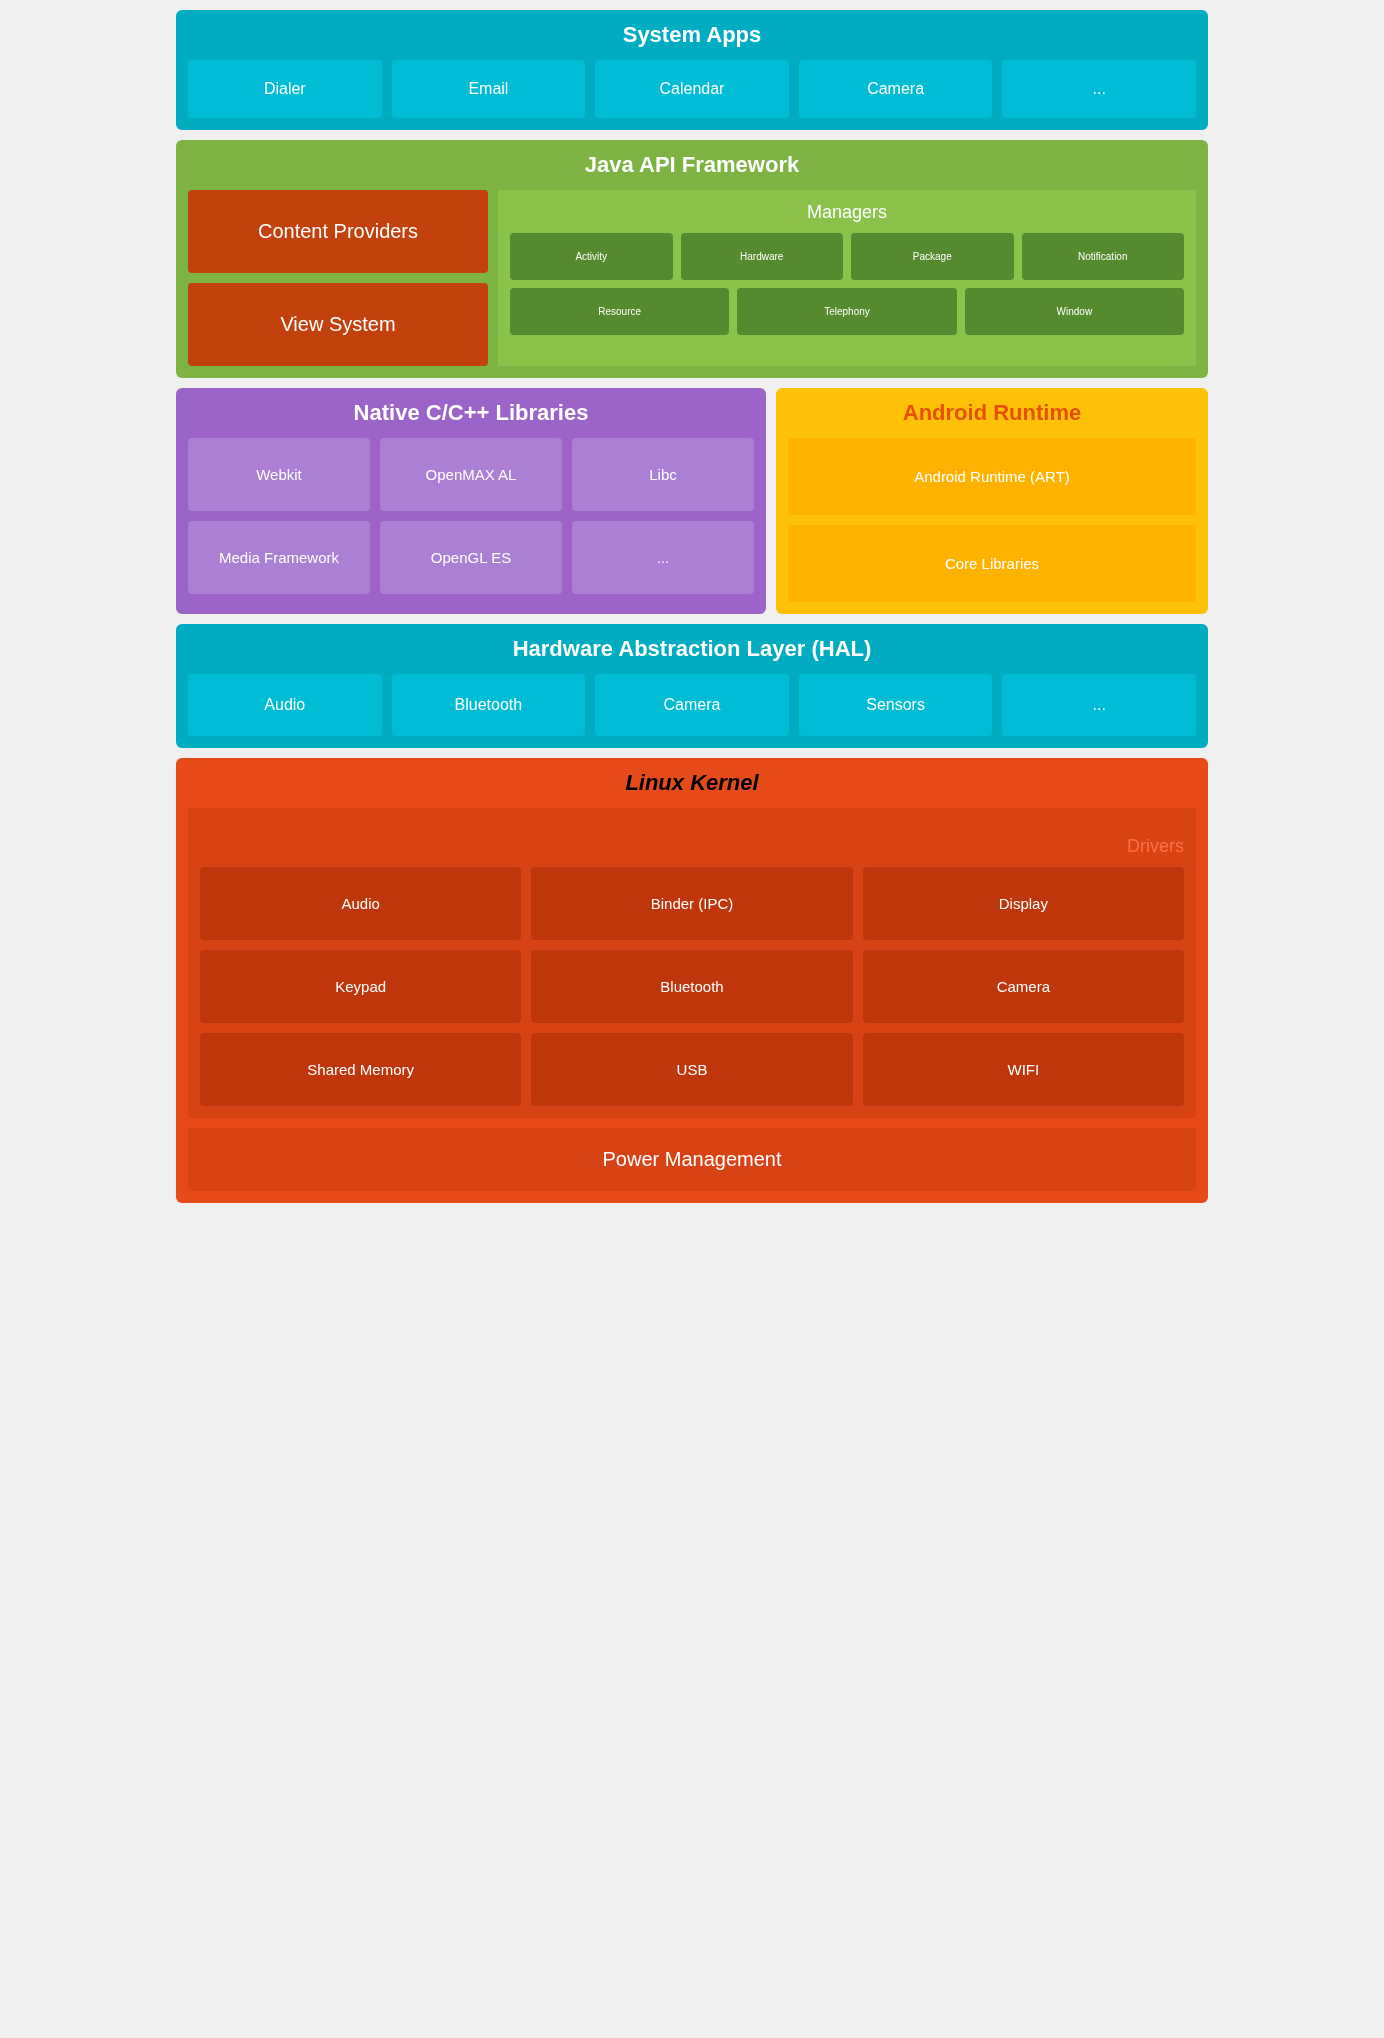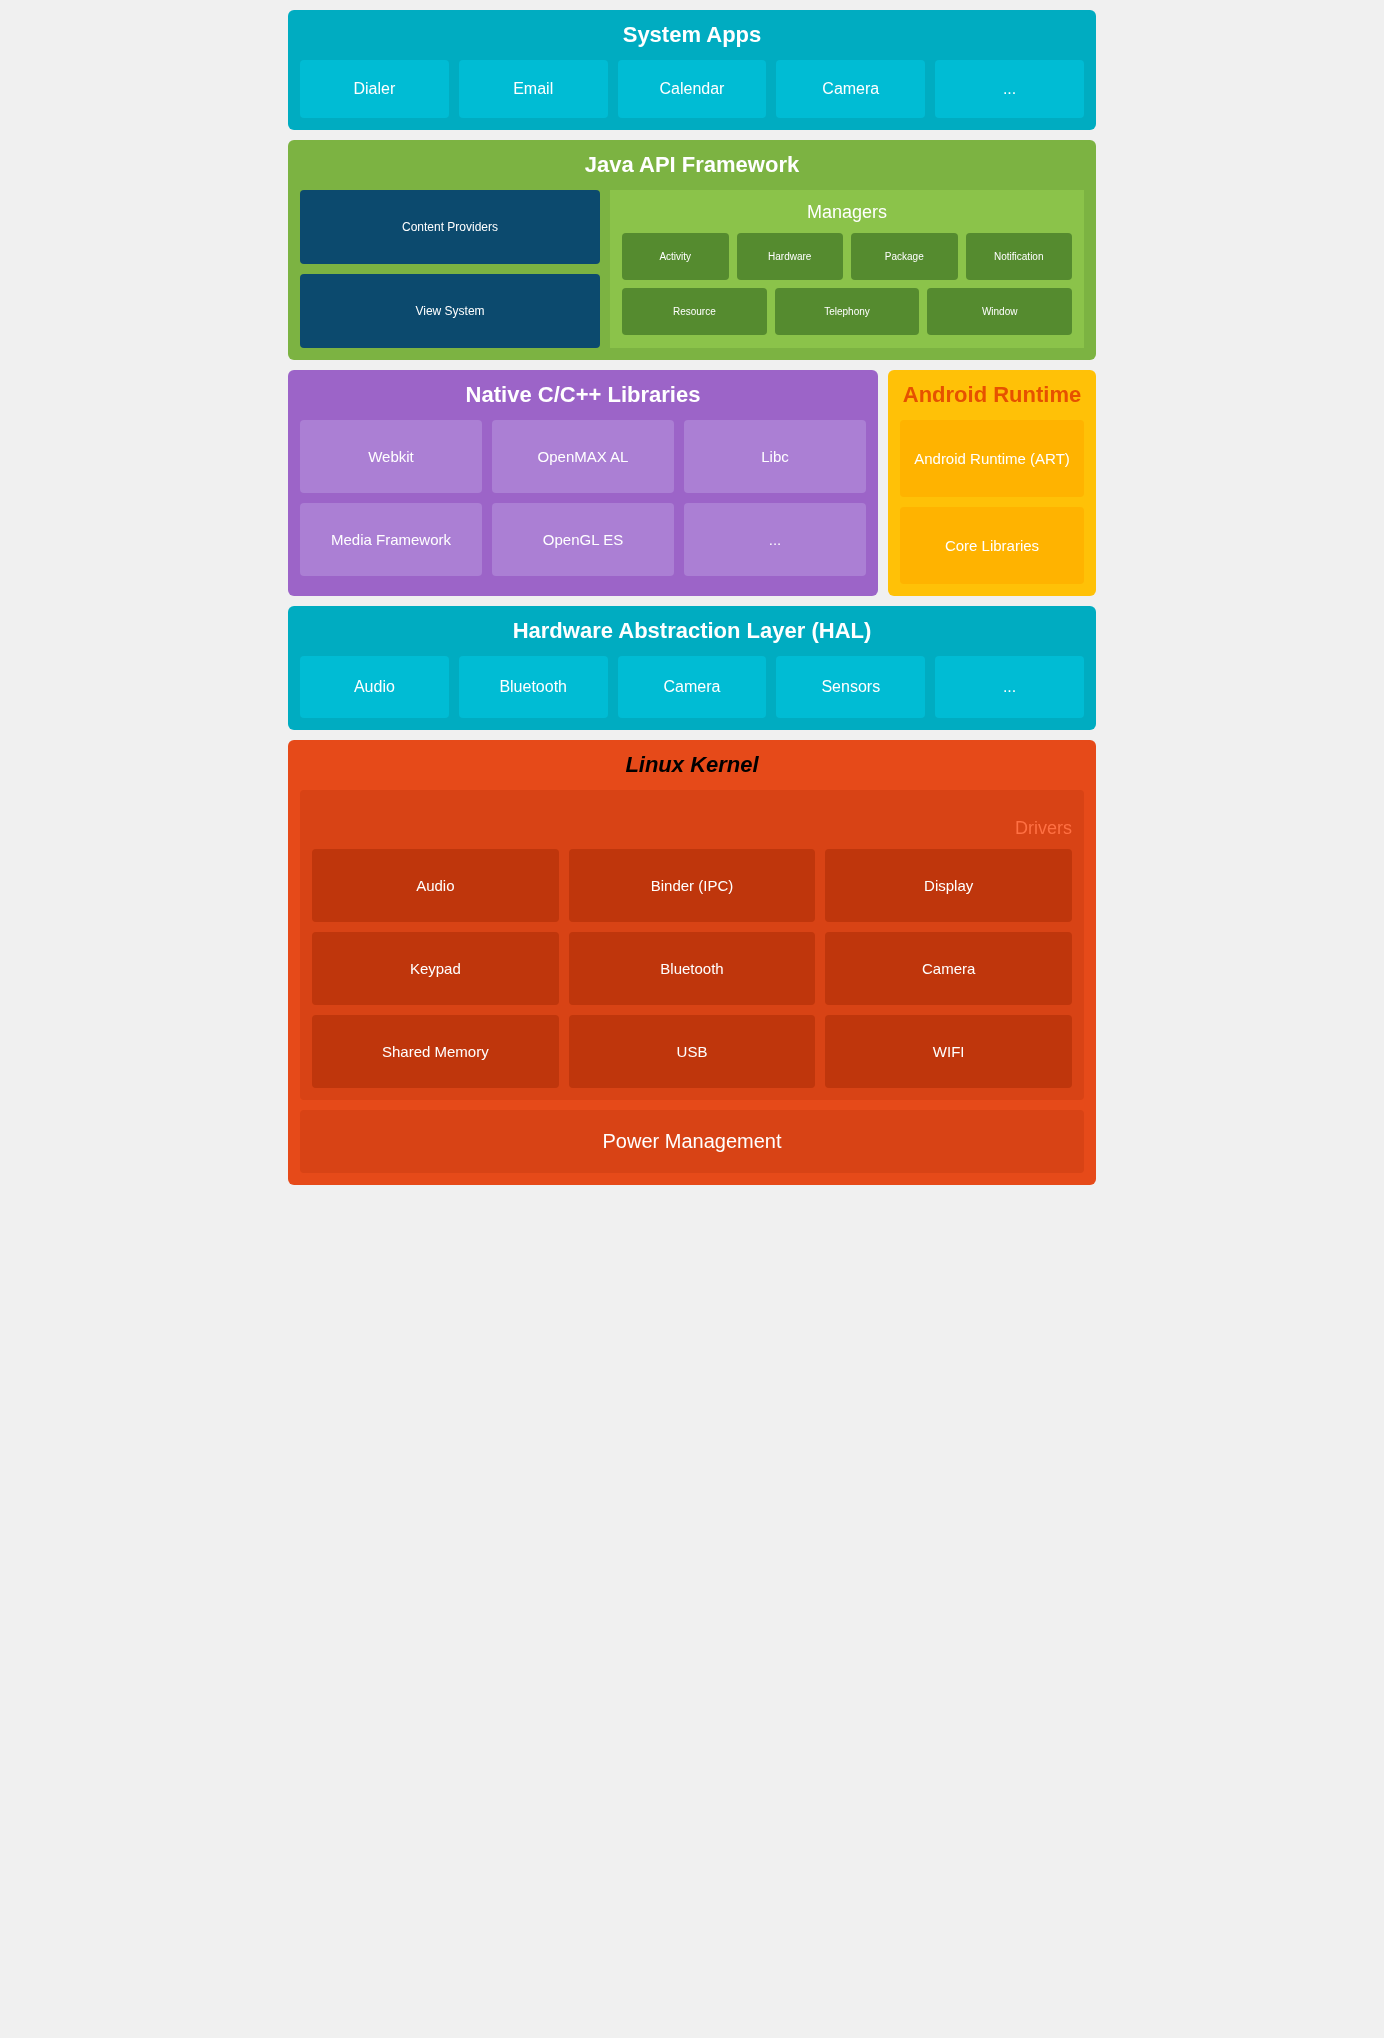--- a/index.html
+++ b/index.html
@@ -5,21 +5,21 @@
     * { box-sizing: border-box; margin: 0; padding: 0; }
     body {
       font-family: 'Segoe UI', Arial, sans-serif;
       background: #f0f0f0;
       display: flex;
       justify-content: center;
       align-items: flex-start;
       padding: 10px;
     }
     .diagram {
-      width: 808px;
+      width: 1032px;
       display: flex;
       flex-direction: column;
       gap: 10px;
     }
 
     
     .section {
       border-radius: 6px;
       padding: 12px;
     }
@@ -63,27 +63,27 @@
       display: flex;
       gap: 10px;
     }
     .java-api-left {
       display: flex;
       flex-direction: column;
       gap: 10px;
       flex: 0 0 300px;
     }
     .java-api-left .item {
-      background: #0c4a6e;
-      border-radius: 4px;
-      display: flex;
-      align-items: center;
-      justify-content: center;
-      color: white;
-      font-size: 12px;
+      background: #c2410c;
+      border-radius: 4px;
+      display: flex;
+      align-items: center;
+      justify-content: center;
+      color: white;
+      font-size: 20px;
       padding: 30px 10px;
       flex: 1;
     }
     .java-api-right {
       flex: 1;
       background: #8BC34A;
       border-radius: 0;
       padding: 12px;
     }
     .managers-title {

